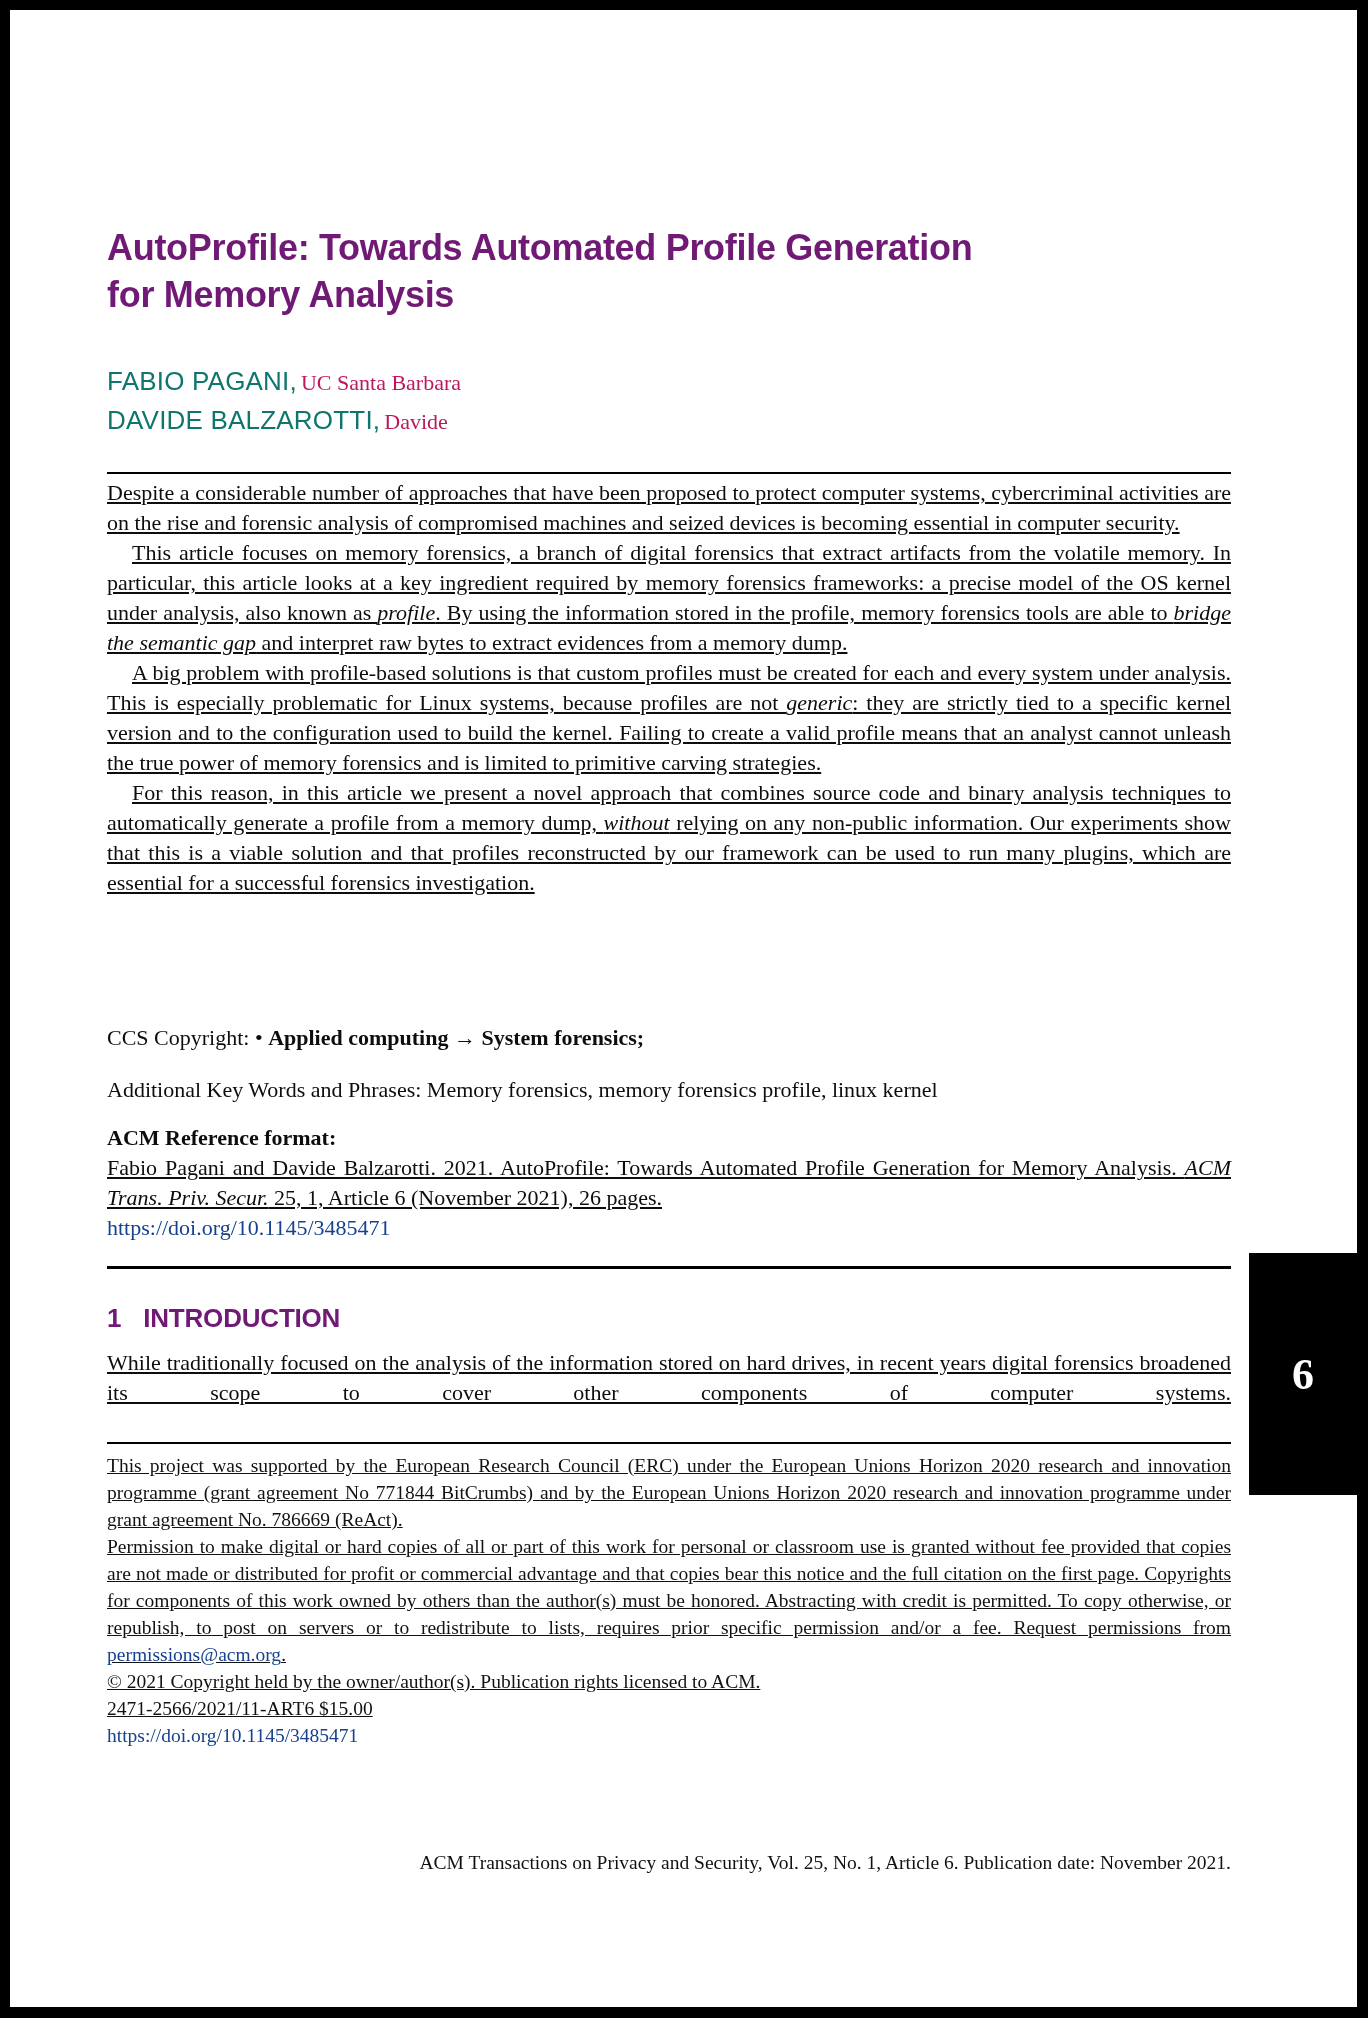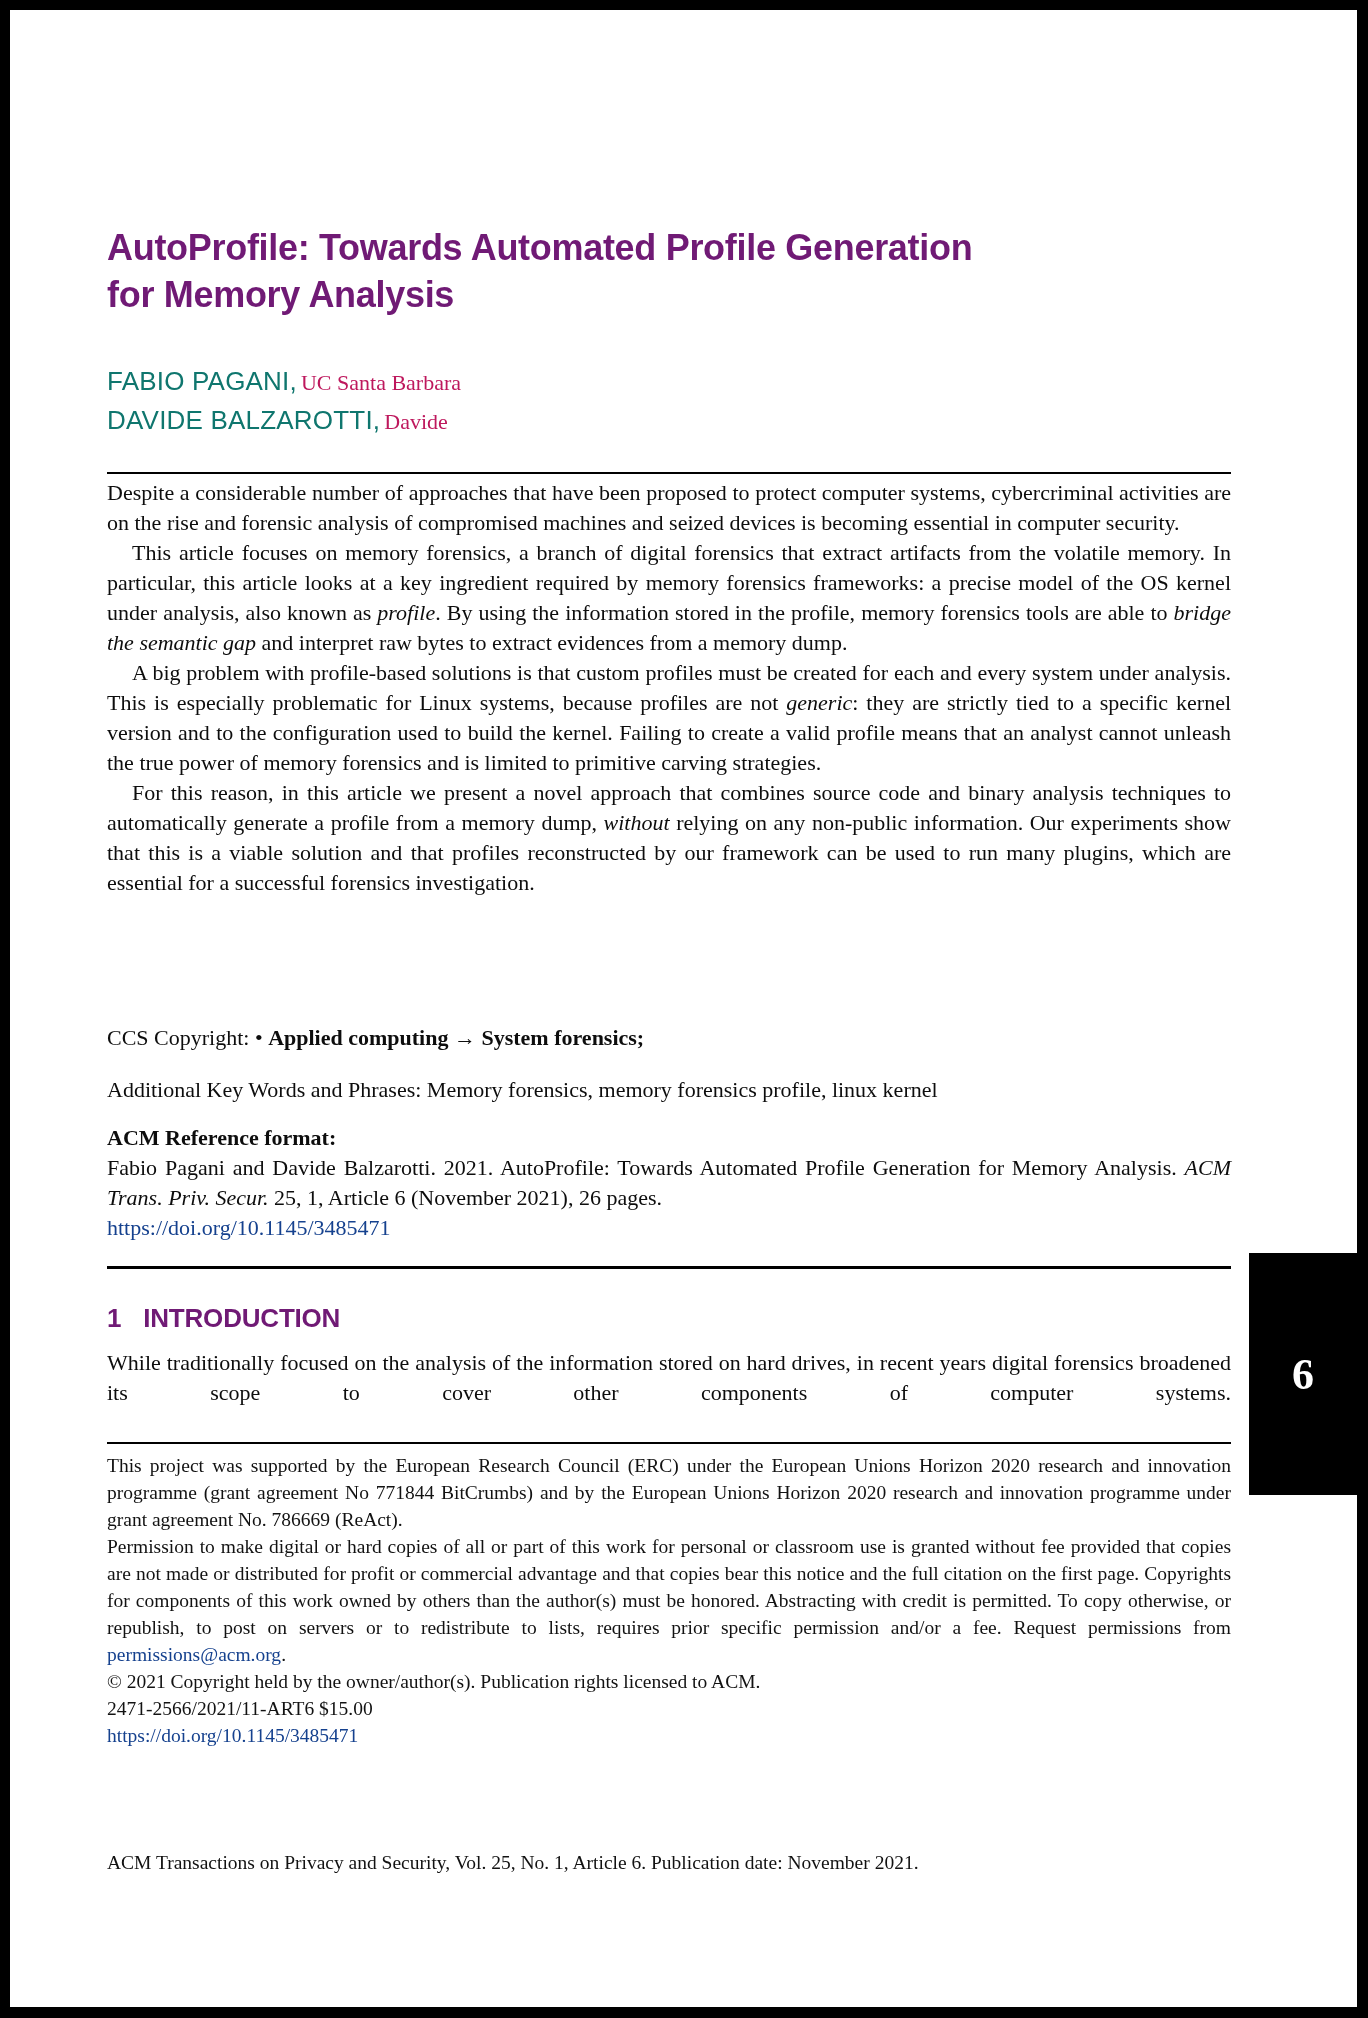--- a/index.html
+++ b/index.html
@@ -7,21 +7,21 @@
     width:1368px;height:2018px;position:relative;
     background:#000;
     font-family:"Liberation Serif", serif;
     color:#0d0d0d;
   }
   .page{
     position:absolute;left:10px;top:10px;width:1347px;height:1997px;
     background:#ffffff;overflow:hidden;
   }
   .block{position:absolute;left:97px;width:1124px;}
-  p{margin:0;}
+  p{margin:0;text-decoration:underline;}
 
   
   #title{
     top:214px;
     font-family:"Liberation Sans", sans-serif;
     font-weight:700;font-size:36px;line-height:47px;
     letter-spacing:-0.3px;color:#701a75;margin:0;
   }
 
   
@@ -60,21 +60,21 @@
   .sec-num{margin-right:22px;}
   #intro-paragraph{
     top:1338px;font-size:22px;line-height:30px;
     text-align:justify;text-align-last:justify;
   }
 
   
   #footnotes{top:1442px;font-size:19.5px;line-height:27px;text-align:justify;color:#121212;}
 
   
-  #page-footer{top:1842px;font-size:19.5px;color:#121212;}
+  #page-footer{top:1842px;font-size:19.5px;text-align:right;color:#121212;}
 
   
   #article-tab{
     position:absolute;left:1239px;top:1243px;width:108px;height:242px;
     background:#000;color:#fff;
     display:flex;align-items:center;justify-content:center;
     font-family:"Liberation Serif", serif;font-size:44px;font-weight:700;
   }
 </style>
 </head>

